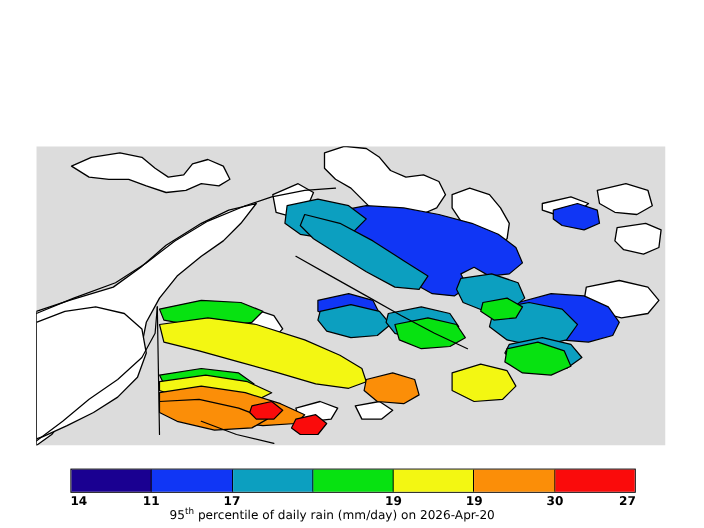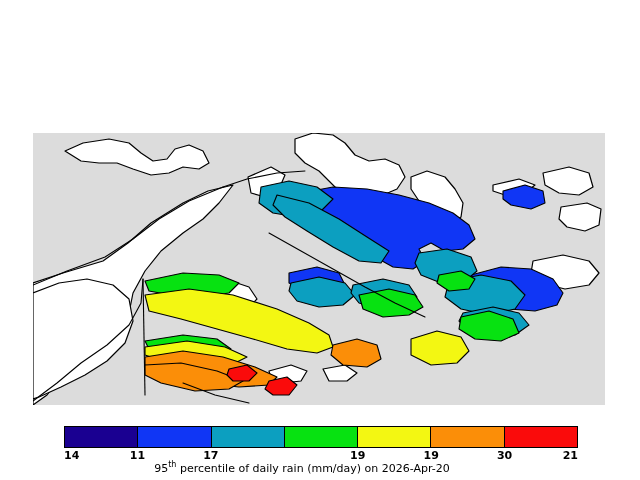--- a/index.html
+++ b/index.html
@@ -155,20 +155,20 @@
       <div class="cbar-seg" style="background: rgb(250, 11, 11);"></div>
     </div>
   <div class="cbar-ticks">
       <span class="tick first" style="left: 0%;">14</span>
       <span class="tick" style="left: 14.2857%;">11</span>
       <span class="tick" style="left: 28.5714%;">17</span>
       <span class="tick" style="left: 42.8571%; margin-top: 32px;">17</span>
       <span class="tick" style="left: 57.1429%;">19</span>
       <span class="tick" style="left: 71.4286%;">19</span>
       <span class="tick" style="left: 85.7143%;">30</span>
-      <span class="tick last" style="left: 100%;">21</span>
+      <span class="tick last" style="left: 100%;">27</span>
     </div>
 
   <div class="cbar-caption">
     <span>95</span><sup>th</sup><span> percentile of daily rain (mm/day) on 2026-Apr-20</span>
   </div>
 
 </div>
 
 </body></html>

